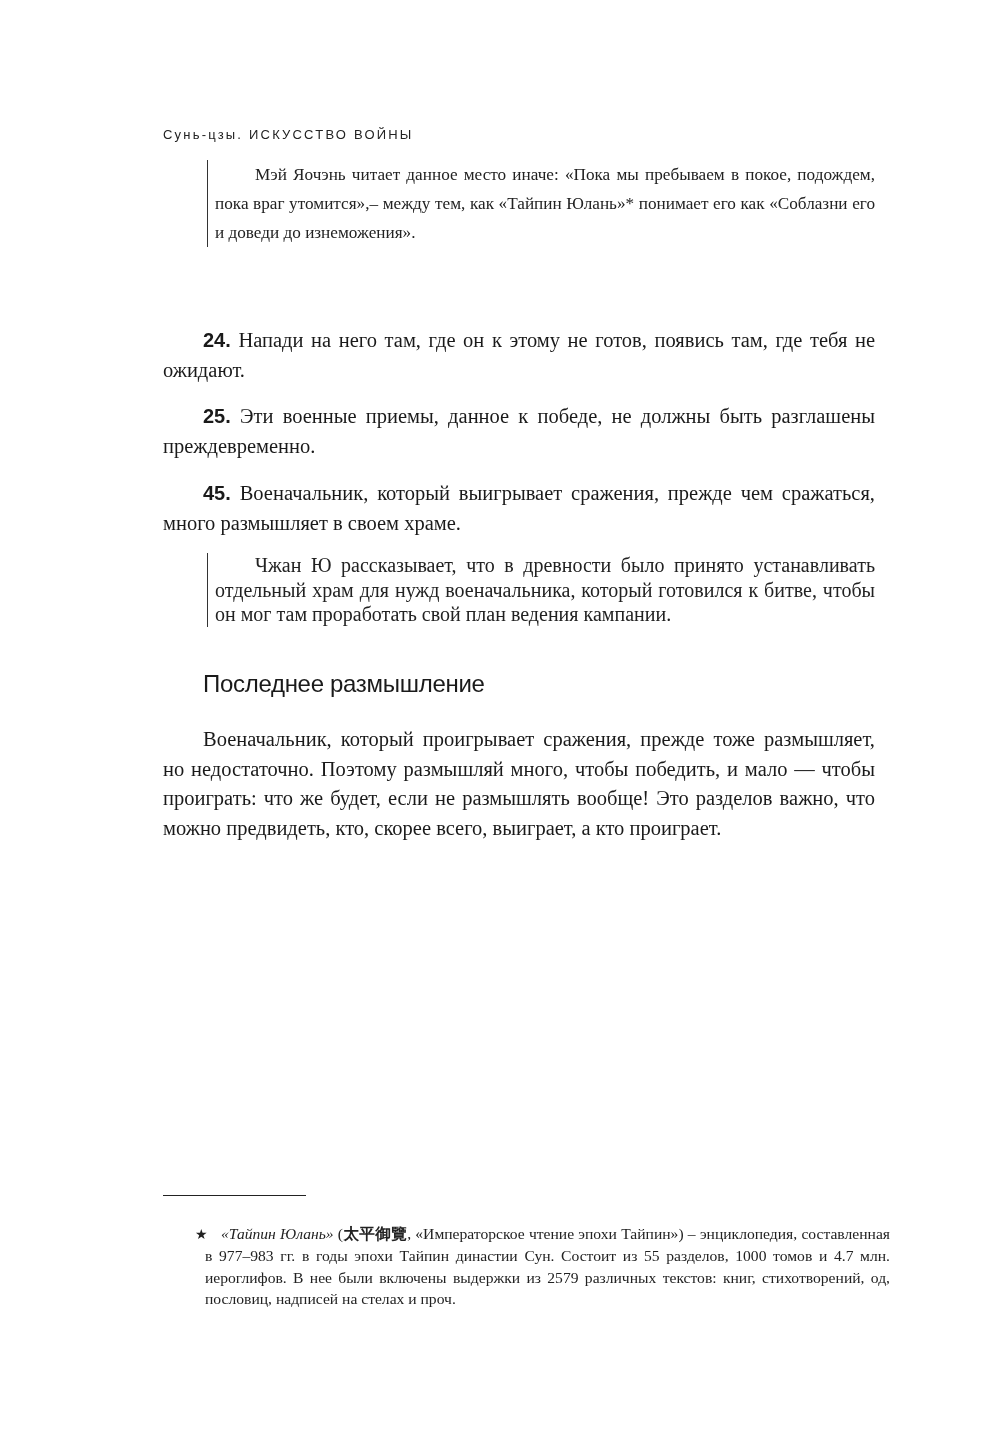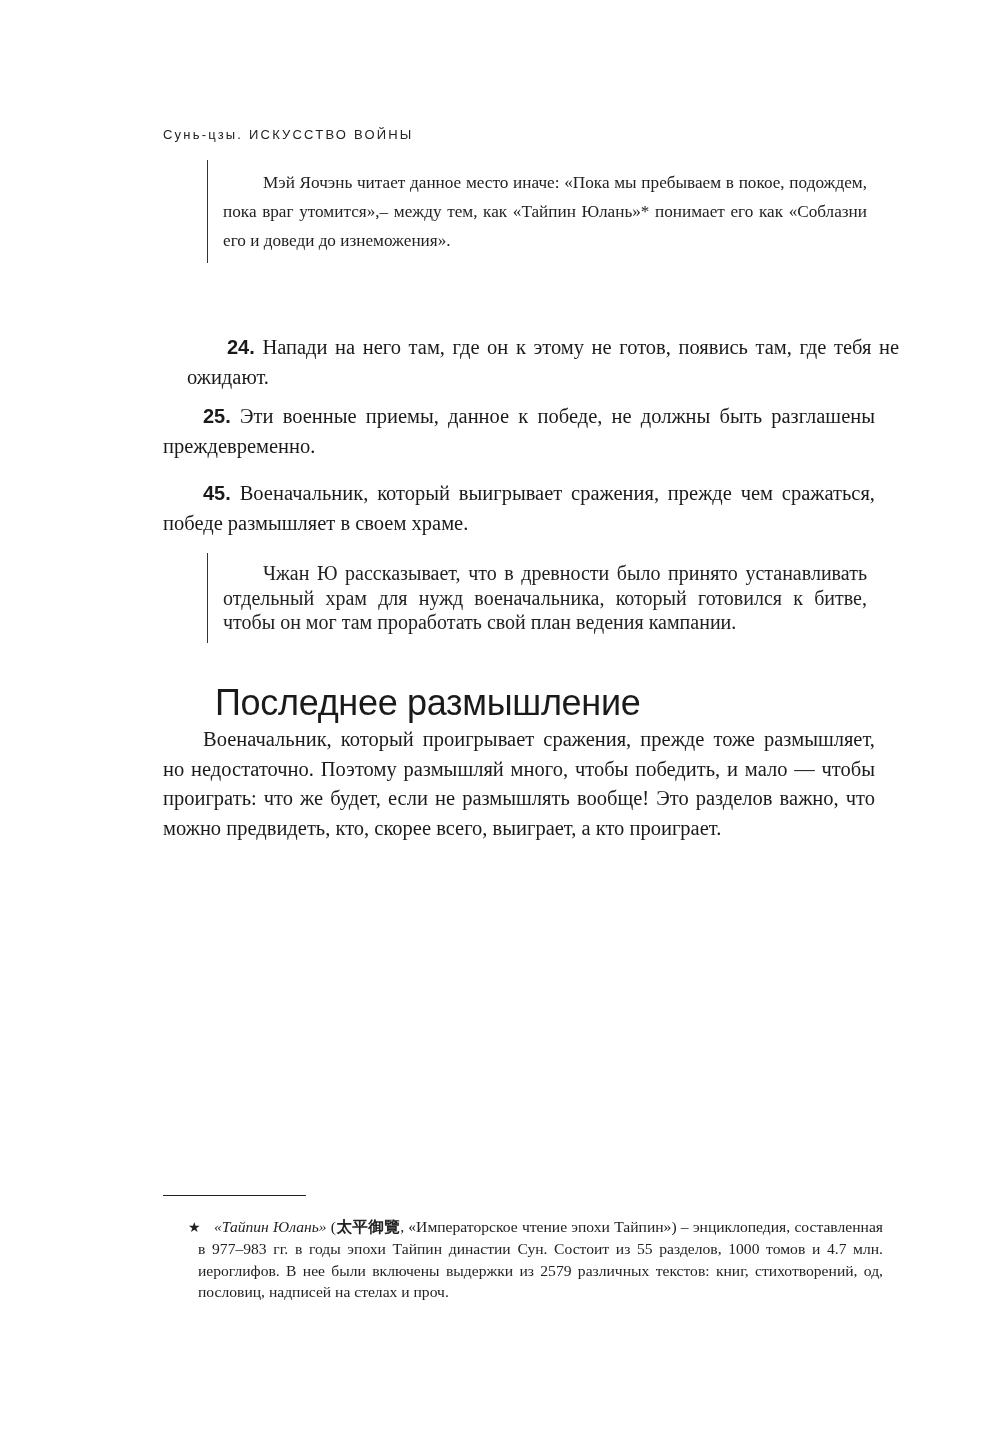--- a/index.html
+++ b/index.html
@@ -34,21 +34,21 @@
       width: 668px;
       border-left: 1.5px solid #333;
       padding-left: 7px;
       font-size: 17.2px;
       line-height: 29px;
       color: #222;
       text-align: justify;
       box-sizing: border-box;
     }
     .quote p {
-      margin: 8px;
+      margin: 0;
       text-indent: 40px;
       text-align-last: left;
     }
     .quote.q1 { top: 160px; padding-top: 0px; }
     .quote.q2 { top: 553px; font-size: 20px; line-height: 24.5px; }
 
     .para {
       position: absolute;
       left: 163px;
       width: 712px;
@@ -57,32 +57,32 @@
       color: #1a1a1a;
       text-align: justify;
       margin: 0;
       text-indent: 40px;
     }
     .para .num {
       font-family: "Liberation Sans", "DejaVu Sans", sans-serif;
       font-weight: bold;
       font-size: 20px;
     }
-    .p24 { top: 332px; margin-left: 24px; }
+    .p24 { top: 325px; }
     .p25 { top: 401px; }
     .p26 { top: 478px; }
 
     .section-heading {
       position: absolute;
       left: 203px;
       top: 670px;
-      margin: 12px;
+      margin: 0;
       font-family: "Liberation Sans", "DejaVu Sans", sans-serif;
       font-weight: normal;
-      font-size: 36px;
+      font-size: 24px;
       letter-spacing: -0.3px;
       color: #1a1a1a;
     }
     .para.final {
       top: 725px;
       line-height: 29.5px;
     }
 
     .footnote-rule {
       position: absolute;
@@ -94,21 +94,21 @@
     }
     .footnote {
       position: absolute;
       left: 190px;
       top: 1208px;
       width: 685px;
       font-size: 15.6px;
       line-height: 21.3px;
       color: #222;
       text-align: justify;
-      margin: 8px;
+      margin: 15px;
     }
     .footnote .star {
       font-family: "DejaVu Sans", sans-serif;
       font-size: 14px;
       display: inline-block;
       width: 26px;
       margin-left: -10px;
     }
     .footnote .ital {
       font-style: italic;
@@ -135,21 +135,21 @@
   <span>Напади на него там, где он к этому не готов, появись там, где тебя не ожидают.</span>
 </p>
 
 <p class="para p25">
   <span class="num">25.</span>
   <span>Эти военные приемы, данное к победе, не должны быть разглашены преждевременно.</span>
 </p>
 
 <p class="para p26">
   <span class="num">45.</span>
-  <span>Военачальник, который выигрывает сражения, прежде чем сражаться, победе размышляет в своем храме.</span>
+  <span>Военачальник, который выигрывает сражения, прежде чем сражаться, много размышляет в своем храме.</span>
 </p>
 
 <div class="quote q2">
   <p>Чжан Ю рассказывает, что в древности было принято устанавливать отдельный храм для нужд военачальника, который готовился к битве, чтобы он мог там проработать свой план ведения кампании.</p>
 </div>
 
 <h2 class="section-heading">Последнее размышление</h2>
 
 <p class="para final">Военачальник, который проигрывает сражения, прежде тоже размышляет, но недостаточно. Поэтому размышляй много, чтобы победить, и мало — чтобы проиграть: что же будет, если не размышлять вообще! Это разделов важно, что можно предвидеть, кто, скорее всего, выиграет, а кто проиграет.</p>
 

